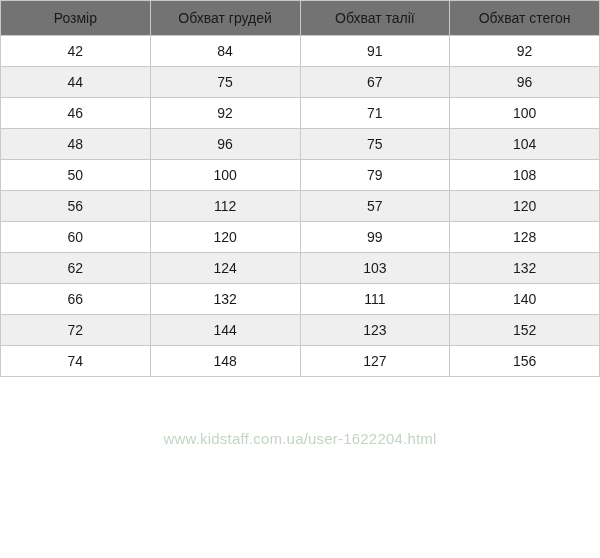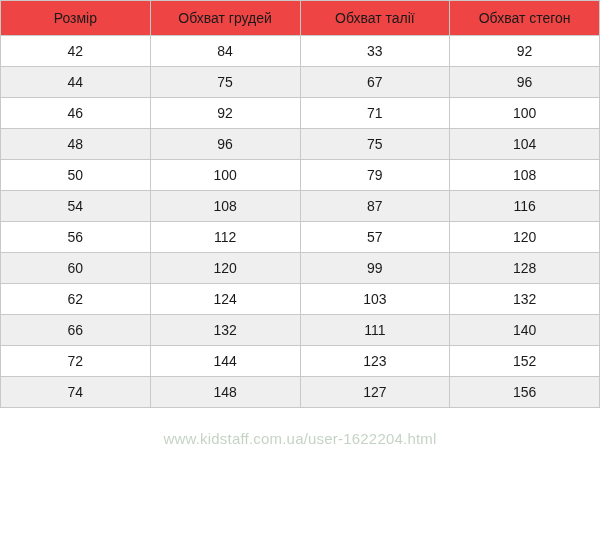--- a/index.html
+++ b/index.html
@@ -25,21 +25,21 @@
     text-align: center;
     font-size: 14px;
     color: #1a1a1a;
     font-weight: normal;
     height: 30px;
     padding: 0;
     line-height: 30px;
     vertical-align: middle;
   }
   .size-table thead th {
-    background: #ef4444;
+    background: #737373;
     font-weight: normal;
     height: 34px;
     line-height: 34px;
     border-top: 1px solid #c9c9c9;
   }
   .size-table tbody tr:nth-child(even) td {
     background: #efefef;
   }
   .size-table tbody tr:nth-child(odd) td {
     background: #ffffff;
@@ -67,21 +67,21 @@
       <th>Розмір</th>
       <th>Обхват грудей</th>
       <th>Обхват талії</th>
       <th>Обхват стегон</th>
     </tr>
   </thead>
   <tbody>
     <tr>
       <td>42</td>
       <td>84</td>
-      <td>33</td>
+      <td>91</td>
       <td>92</td>
     </tr>
     <tr>
       <td>44</td>
       <td>75</td>
       <td>67</td>
       <td>96</td>
     </tr>
     <tr>
       <td>46</td>
@@ -93,26 +93,20 @@
       <td>48</td>
       <td>96</td>
       <td>75</td>
       <td>104</td>
     </tr>
     <tr>
       <td>50</td>
       <td>100</td>
       <td>79</td>
       <td>108</td>
-    </tr>
-    <tr>
-      <td>54</td>
-      <td>108</td>
-      <td>87</td>
-      <td>116</td>
     </tr>
     <tr>
       <td>56</td>
       <td>112</td>
       <td>57</td>
       <td>120</td>
     </tr>
     <tr>
       <td>60</td>
       <td>120</td>

